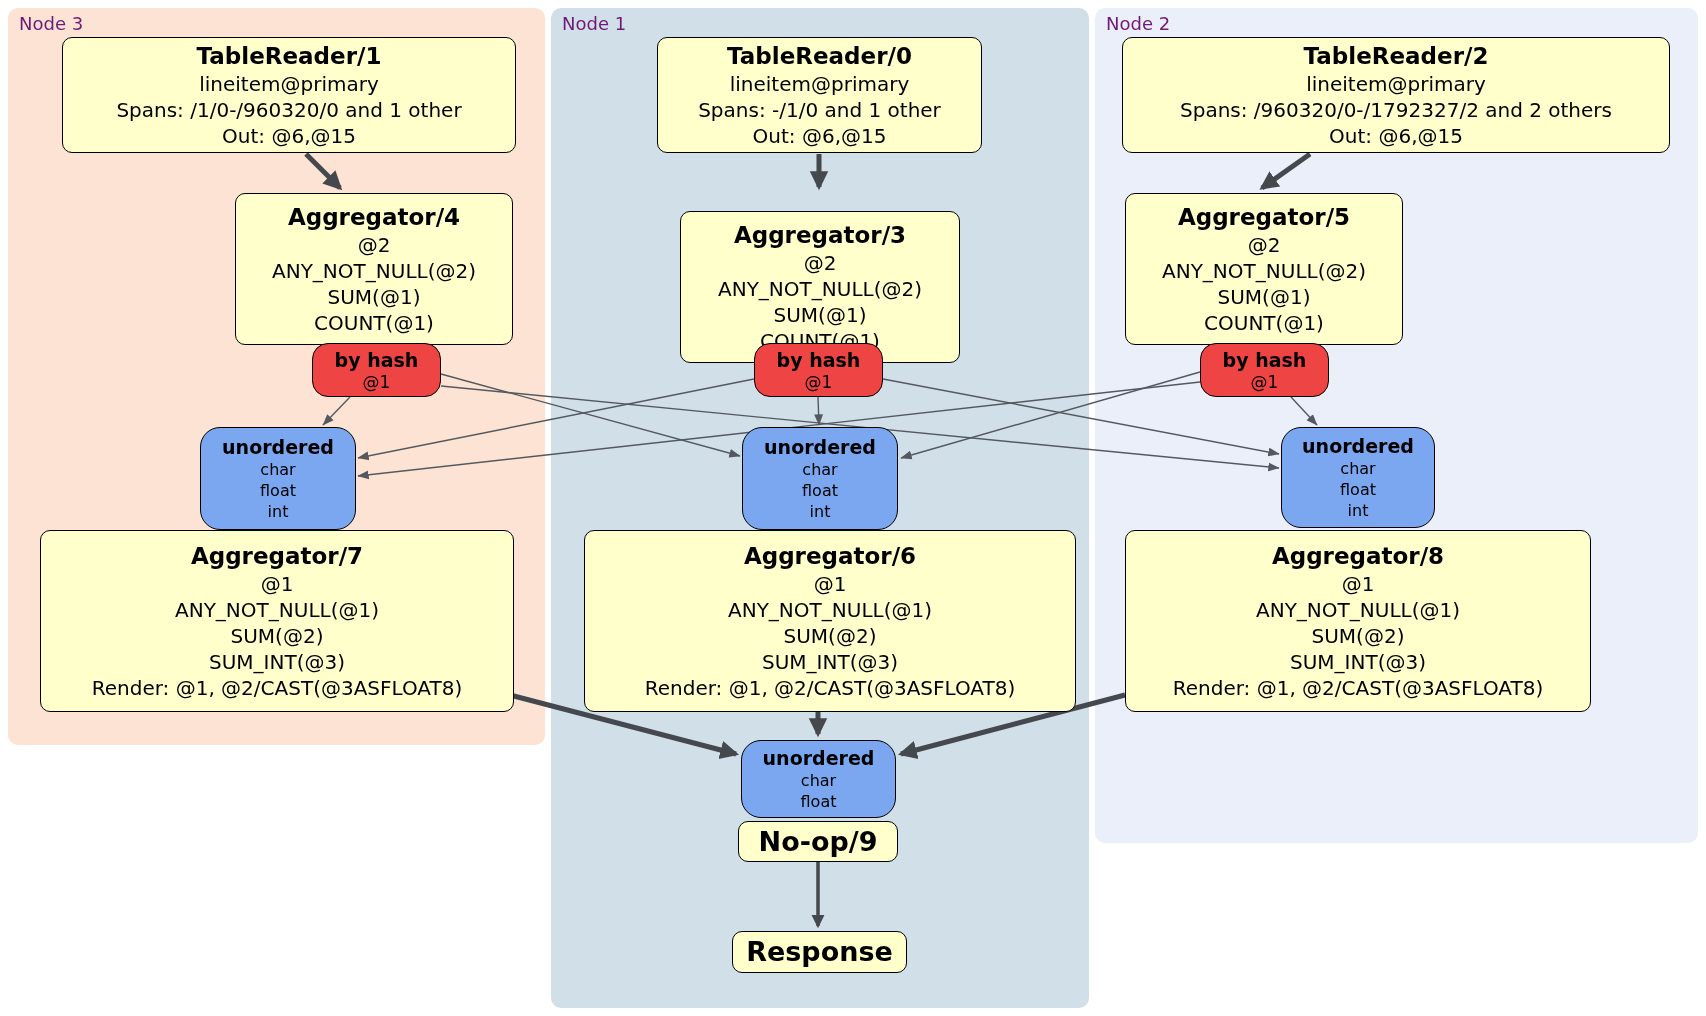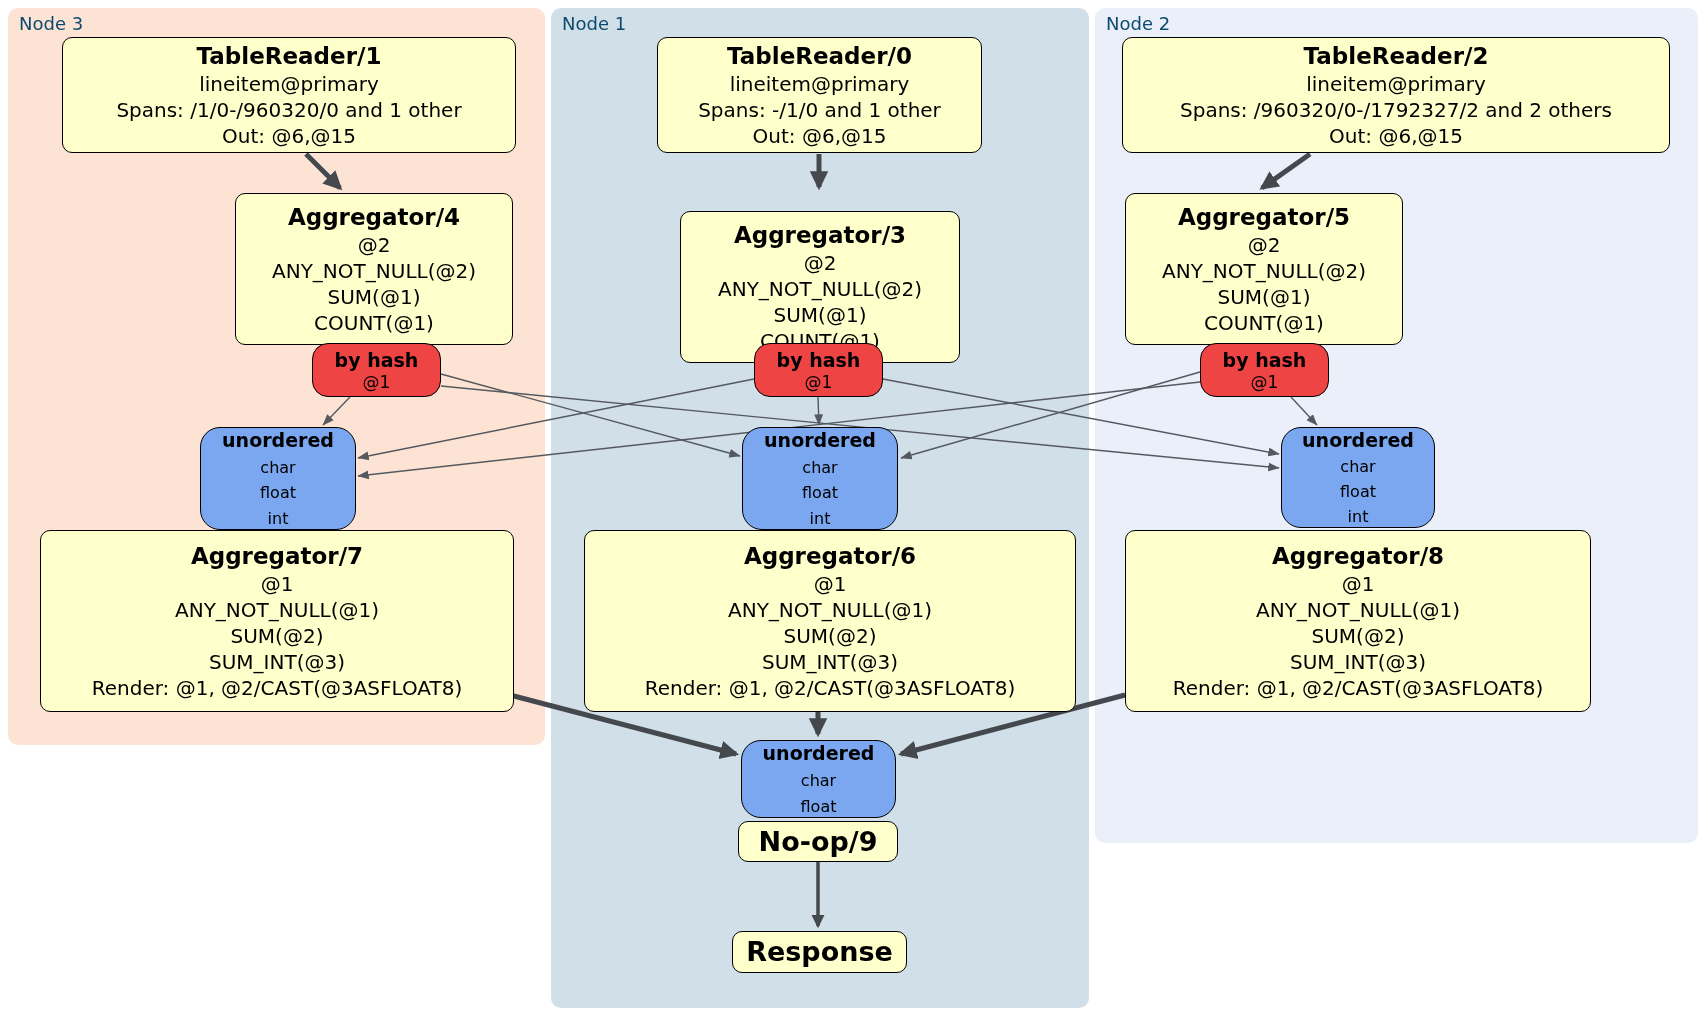--- a/index.html
+++ b/index.html
@@ -1,41 +1,41 @@
 <!DOCTYPE html>
 <html><head>
 <meta charset="utf-8">
 <style>
   html,body{margin:0;padding:0;background:#ffffff;}
   body{font-family:"DejaVu Sans","Liberation Sans",sans-serif;color:#000;}
   .canvas{position:relative;width:1706px;height:1016px;overflow:hidden;background:#fff;}
 
   .panel{position:absolute;border-radius:10px;z-index:0;}
-  .panel-label{position:absolute;top:5px;left:11px;font-size:18px;color:#0c4a6e;}
+  .panel-label{position:absolute;top:5px;left:11px;font-size:18px;color:#701a75;}
   #panel-node3{left:8px;top:8px;width:537px;height:737px;background:#fce3d4;}
   #panel-node1{left:551px;top:8px;width:538px;height:1000px;background:#d1dfe9;}
   #panel-node2{left:1095px;top:8px;width:603px;height:835px;background:#eaeffa;}
 
   svg.edges{position:absolute;left:0;top:0;z-index:1;}
 
   .pbox{position:absolute;z-index:2;background:#ffffcc;border:1.6px solid #000;
         border-radius:10px;display:flex;flex-direction:column;justify-content:center;
         align-items:center;text-align:center;box-sizing:border-box;padding:2px 4px;}
   .ptitle{font-weight:bold;font-size:23px;line-height:30px;white-space:nowrap;}
   .ptitle.big{font-size:27px;line-height:32px;}
   .pline{font-size:20px;line-height:26px;white-space:nowrap;}
 
   .rbox{position:absolute;z-index:3;background:#ef4444;border:1.6px solid #000;
         border-radius:16px;display:flex;flex-direction:column;justify-content:center;
         align-items:center;text-align:center;box-sizing:border-box;}
   .rtitle{font-weight:bold;font-size:19px;line-height:23px;white-space:nowrap;}
   .rline{font-size:17px;line-height:20px;white-space:nowrap;}
 
   .sbox{position:absolute;z-index:3;background:#7aa7f0;border:1.6px solid #000;
-        border-radius:20px;display:flex;flex-direction:column;justify-content:space-between;
+        border-radius:20px;display:flex;flex-direction:column;justify-content:center;
         align-items:center;text-align:center;box-sizing:border-box;}
   .stitle{font-weight:bold;font-size:19px;line-height:24px;white-space:nowrap;}
   .sline{font-size:16px;line-height:21px;white-space:nowrap;}
 </style>
 </head>
 <body>
 
 <div class="canvas">
 
   <div class="panel" id="panel-node3">

